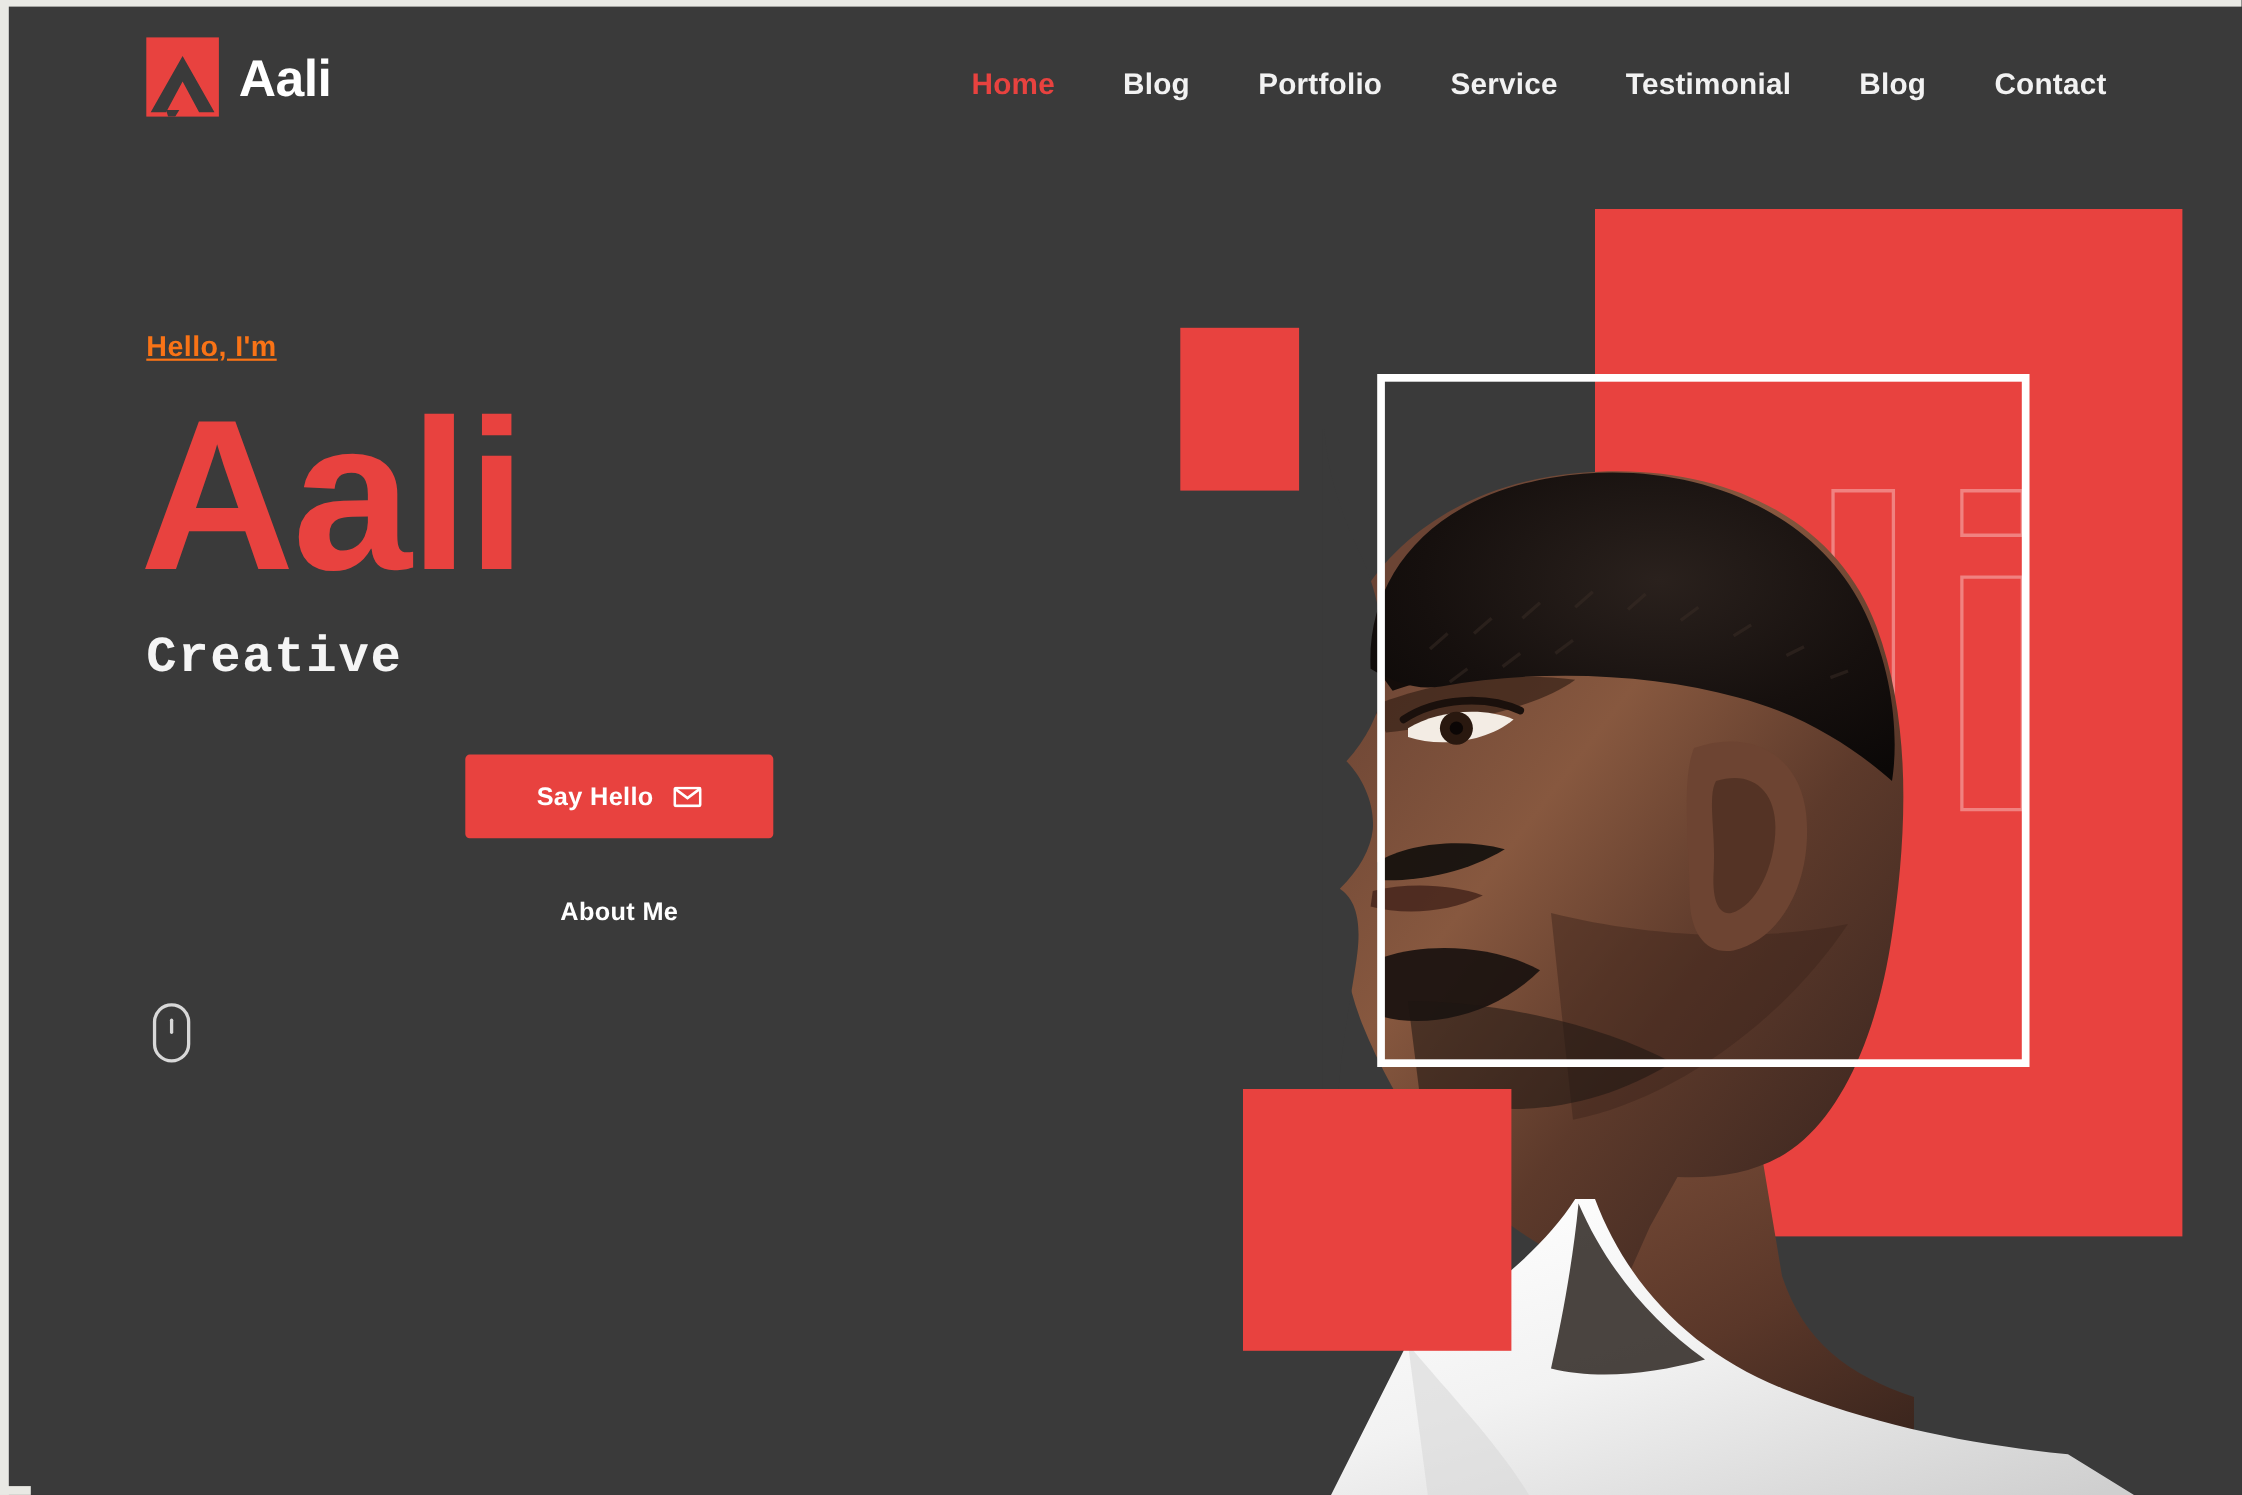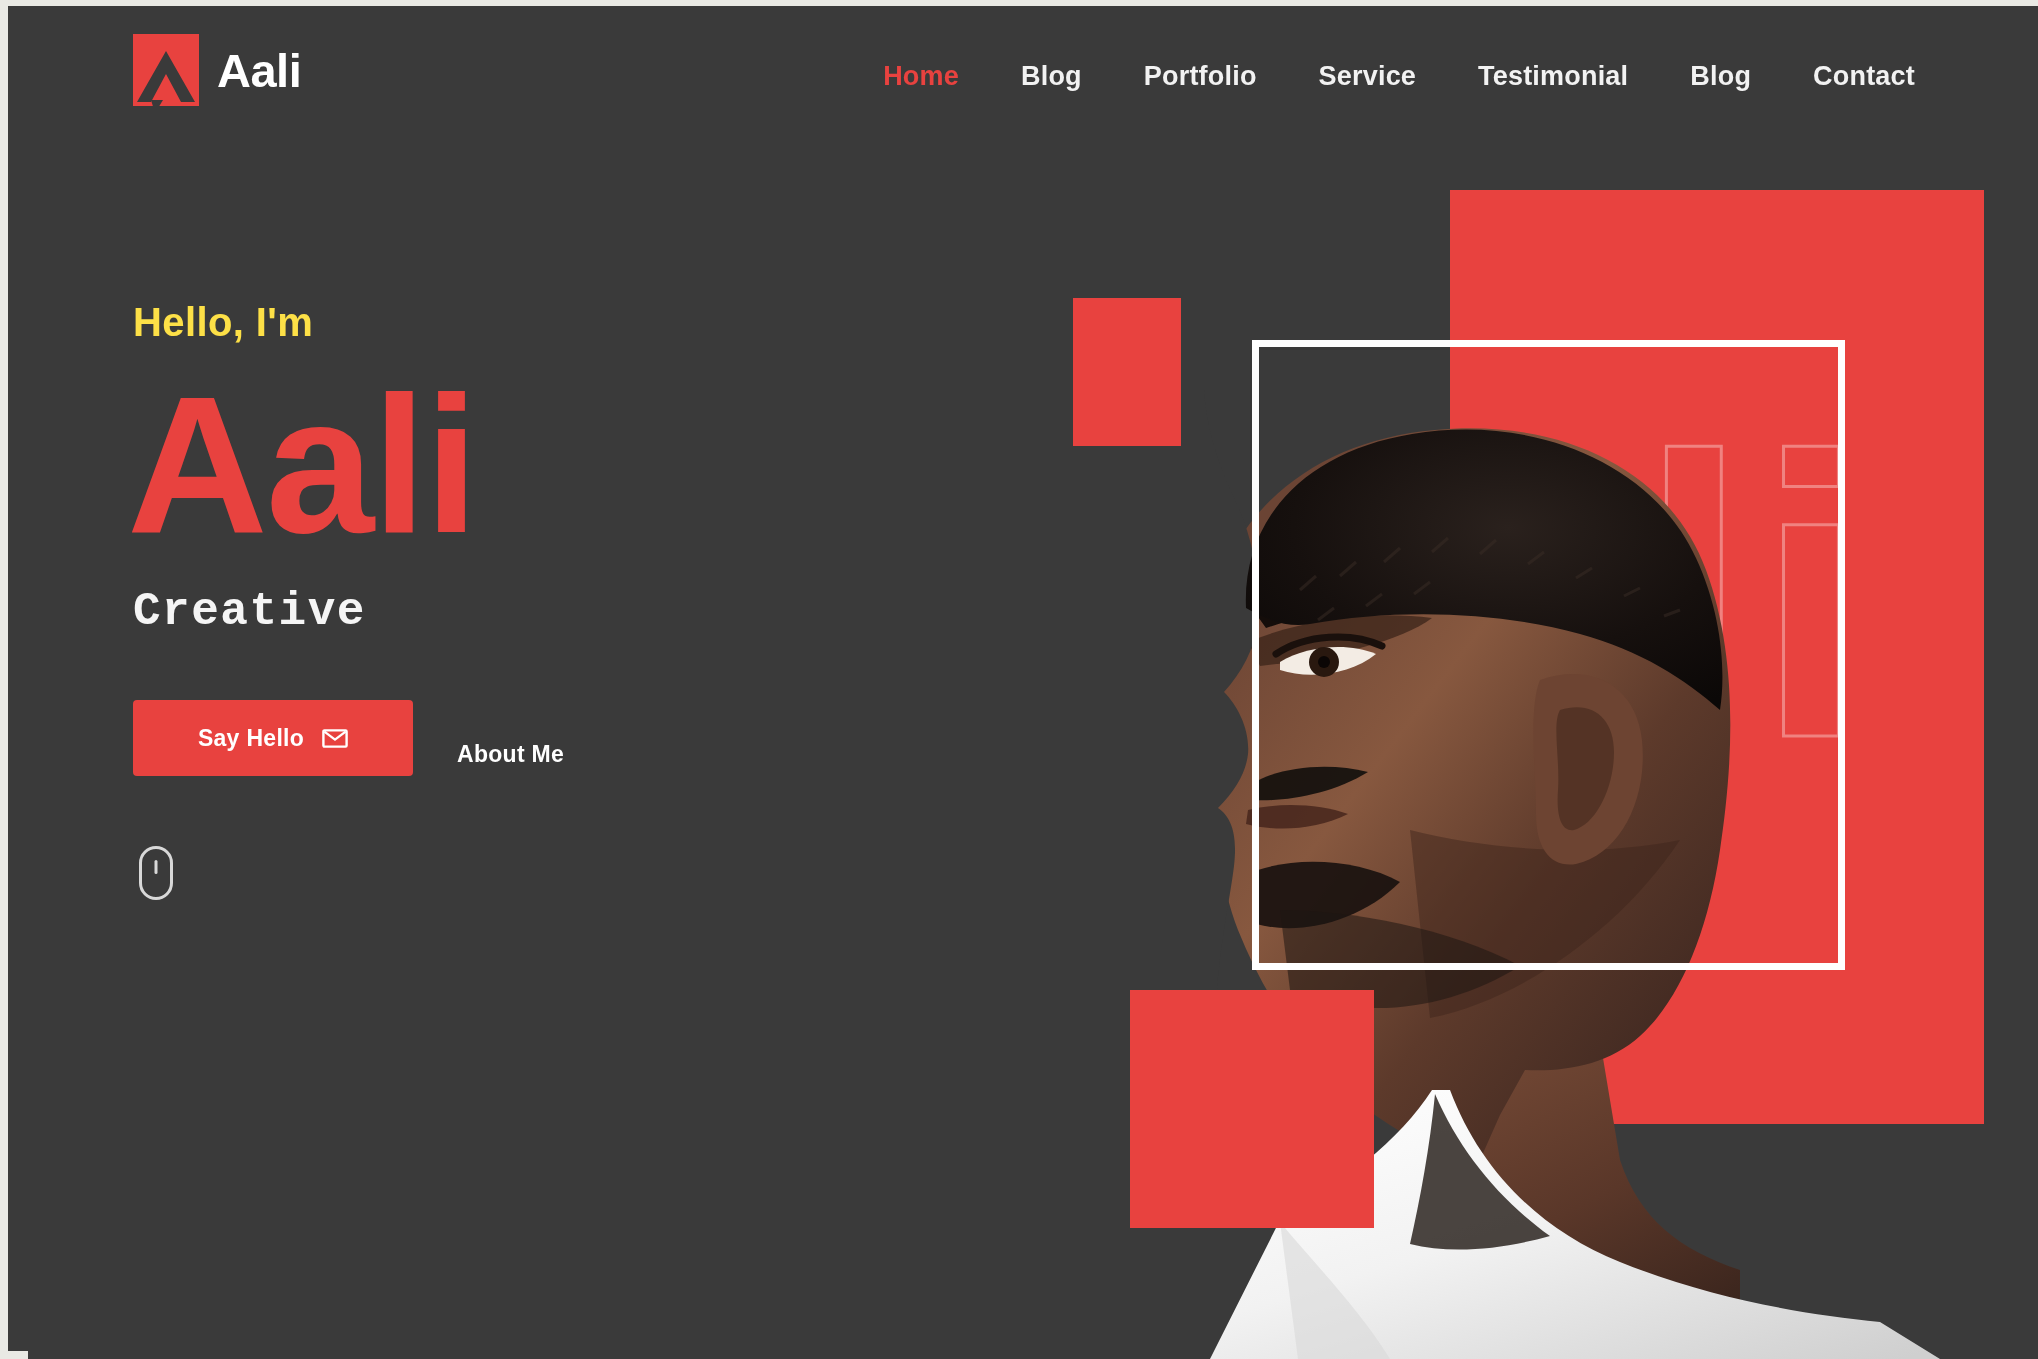--- a/index.html
+++ b/index.html
@@ -95,41 +95,41 @@
   .portrait{
     position:absolute; left:-40px; top:210px;
     width:1060px; height:1149px;
   }
 
   
   .hero{
     position:absolute; left:133px; top:300px; width:860px; z-index:30;
   }
   .hello{
-    color:#fde047; font-size:40px; font-weight:700; letter-spacing:0.4px;
+    color:#f97316; font-size:26px; font-weight:700; letter-spacing:0.4px;text-decoration:underline;
   }
   .bigname{
     color:#e8423f; font-size:195px; font-weight:700;
     line-height:1.0; letter-spacing:-2px;
     margin-top:22px; margin-left:-6px;
   }
   .role{
     margin-top:24px; display:flex; align-items:baseline; gap:22px;
     white-space:nowrap;
     font-family:Liberation Mono, monospace;
   }
   .role .creative{
     color:#f5f5f5; font-size:46px; font-weight:700; letter-spacing:1.5px;
   }
   .role .designer{
     color:#ffffff; font-size:78px; font-weight:700; letter-spacing:-0.5px;
   }
 
   .cta-row{
-    margin-top:62px; display:flex; align-items:center; gap:44px;
+    margin-top:62px; display:flex; align-items:center; gap:21px;flex-direction:column;
   }
   .btn-primary{
     background:#e8423f; color:#ffffff;
     border:none; border-radius:4px;
     height:76px; padding:0 38px;
     display:flex; align-items:center; gap:18px;
     font-size:23px; font-weight:700; font-family:"Liberation Sans", sans-serif;
     cursor:pointer; letter-spacing:0.3px;
     min-width:280px; justify-content:center;
   }

